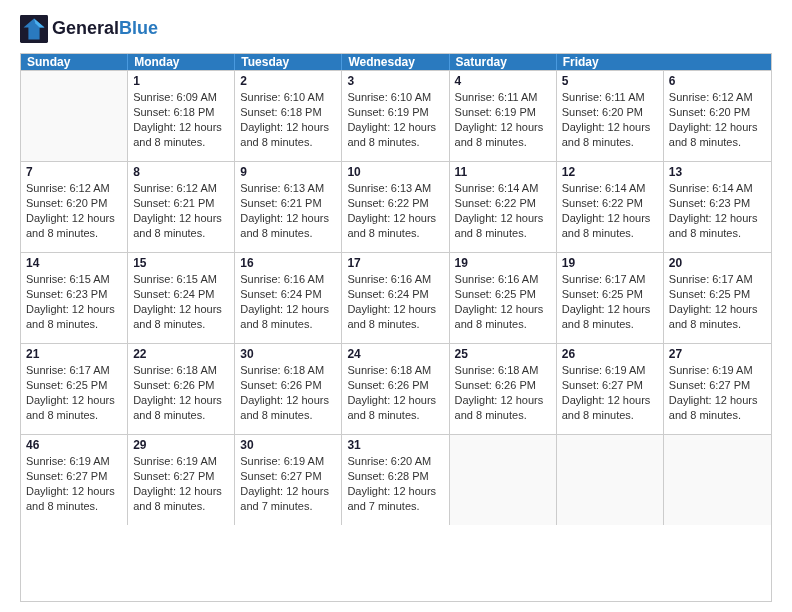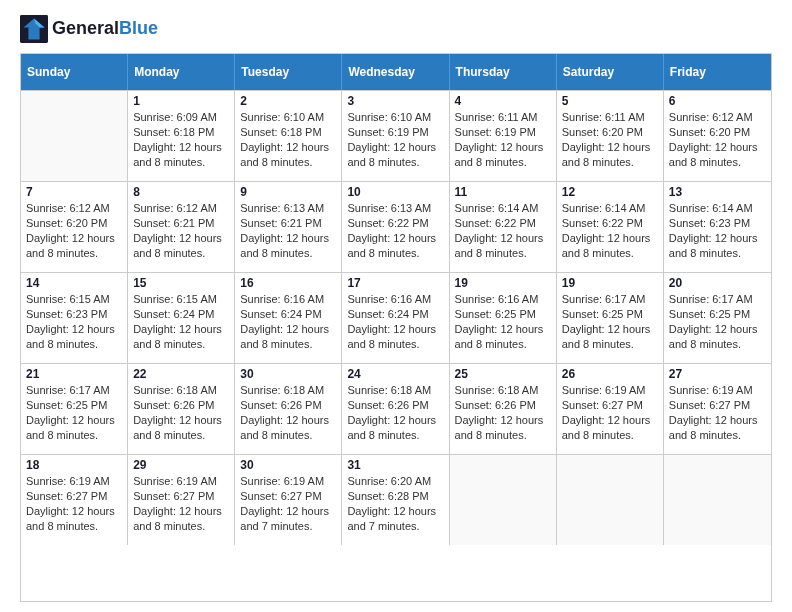--- a/index.html
+++ b/index.html
@@ -59,21 +59,21 @@
     }
     .cal-header {
       display: grid;
       grid-template-columns: repeat(7, 1fr);
       background: #2a7abf;
     }
     .cal-header-cell {
       color: #fff;
       font-size: 12px;
       font-weight: bold;
-      padding: 11px 6px;
+      padding: 1px 6px;
       border-right: 1px solid #4a9adf;
     }
     .cal-header-cell:last-child {
       border-right: none;
     }
     .cal-body {
       display: flex;
       flex-direction: column;
     }
     .cal-row {
@@ -127,21 +127,20 @@
       <div class="location"></div>
     </div>
   </div>
 
   <div class="calendar">
     <div class="cal-header">
     <div class="cal-header-cell">Sunday</div>
         <div class="cal-header-cell">Monday</div>
         <div class="cal-header-cell">Tuesday</div>
         <div class="cal-header-cell">Wednesday</div>
-        <div class="cal-header-cell">Thursday</div>
         <div class="cal-header-cell">Saturday</div>
         <div class="cal-header-cell">Friday</div>
       </div>
     <div class="cal-body">
     <div class="cal-row">
           <div class="cal-cell empty"></div>
           <div class="cal-cell">
             <span class="day-num">1</span>
             <div class="day-info">Sunrise: 6:09 AM<br>Sunset: 6:18 PM<br>Daylight: 12 hours and 8 minutes.</div>
           </div>
@@ -251,21 +250,21 @@
             <span class="day-num">26</span>
             <div class="day-info">Sunrise: 6:19 AM<br>Sunset: 6:27 PM<br>Daylight: 12 hours and 8 minutes.</div>
           </div>
           <div class="cal-cell">
             <span class="day-num">27</span>
             <div class="day-info">Sunrise: 6:19 AM<br>Sunset: 6:27 PM<br>Daylight: 12 hours and 8 minutes.</div>
           </div>
         </div>
         <div class="cal-row">
           <div class="cal-cell">
-            <span class="day-num">18</span>
+            <span class="day-num">46</span>
             <div class="day-info">Sunrise: 6:19 AM<br>Sunset: 6:27 PM<br>Daylight: 12 hours and 8 minutes.</div>
           </div>
           <div class="cal-cell">
             <span class="day-num">29</span>
             <div class="day-info">Sunrise: 6:19 AM<br>Sunset: 6:27 PM<br>Daylight: 12 hours and 8 minutes.</div>
           </div>
           <div class="cal-cell">
             <span class="day-num">30</span>
             <div class="day-info">Sunrise: 6:19 AM<br>Sunset: 6:27 PM<br>Daylight: 12 hours and 7 minutes.</div>
           </div>

